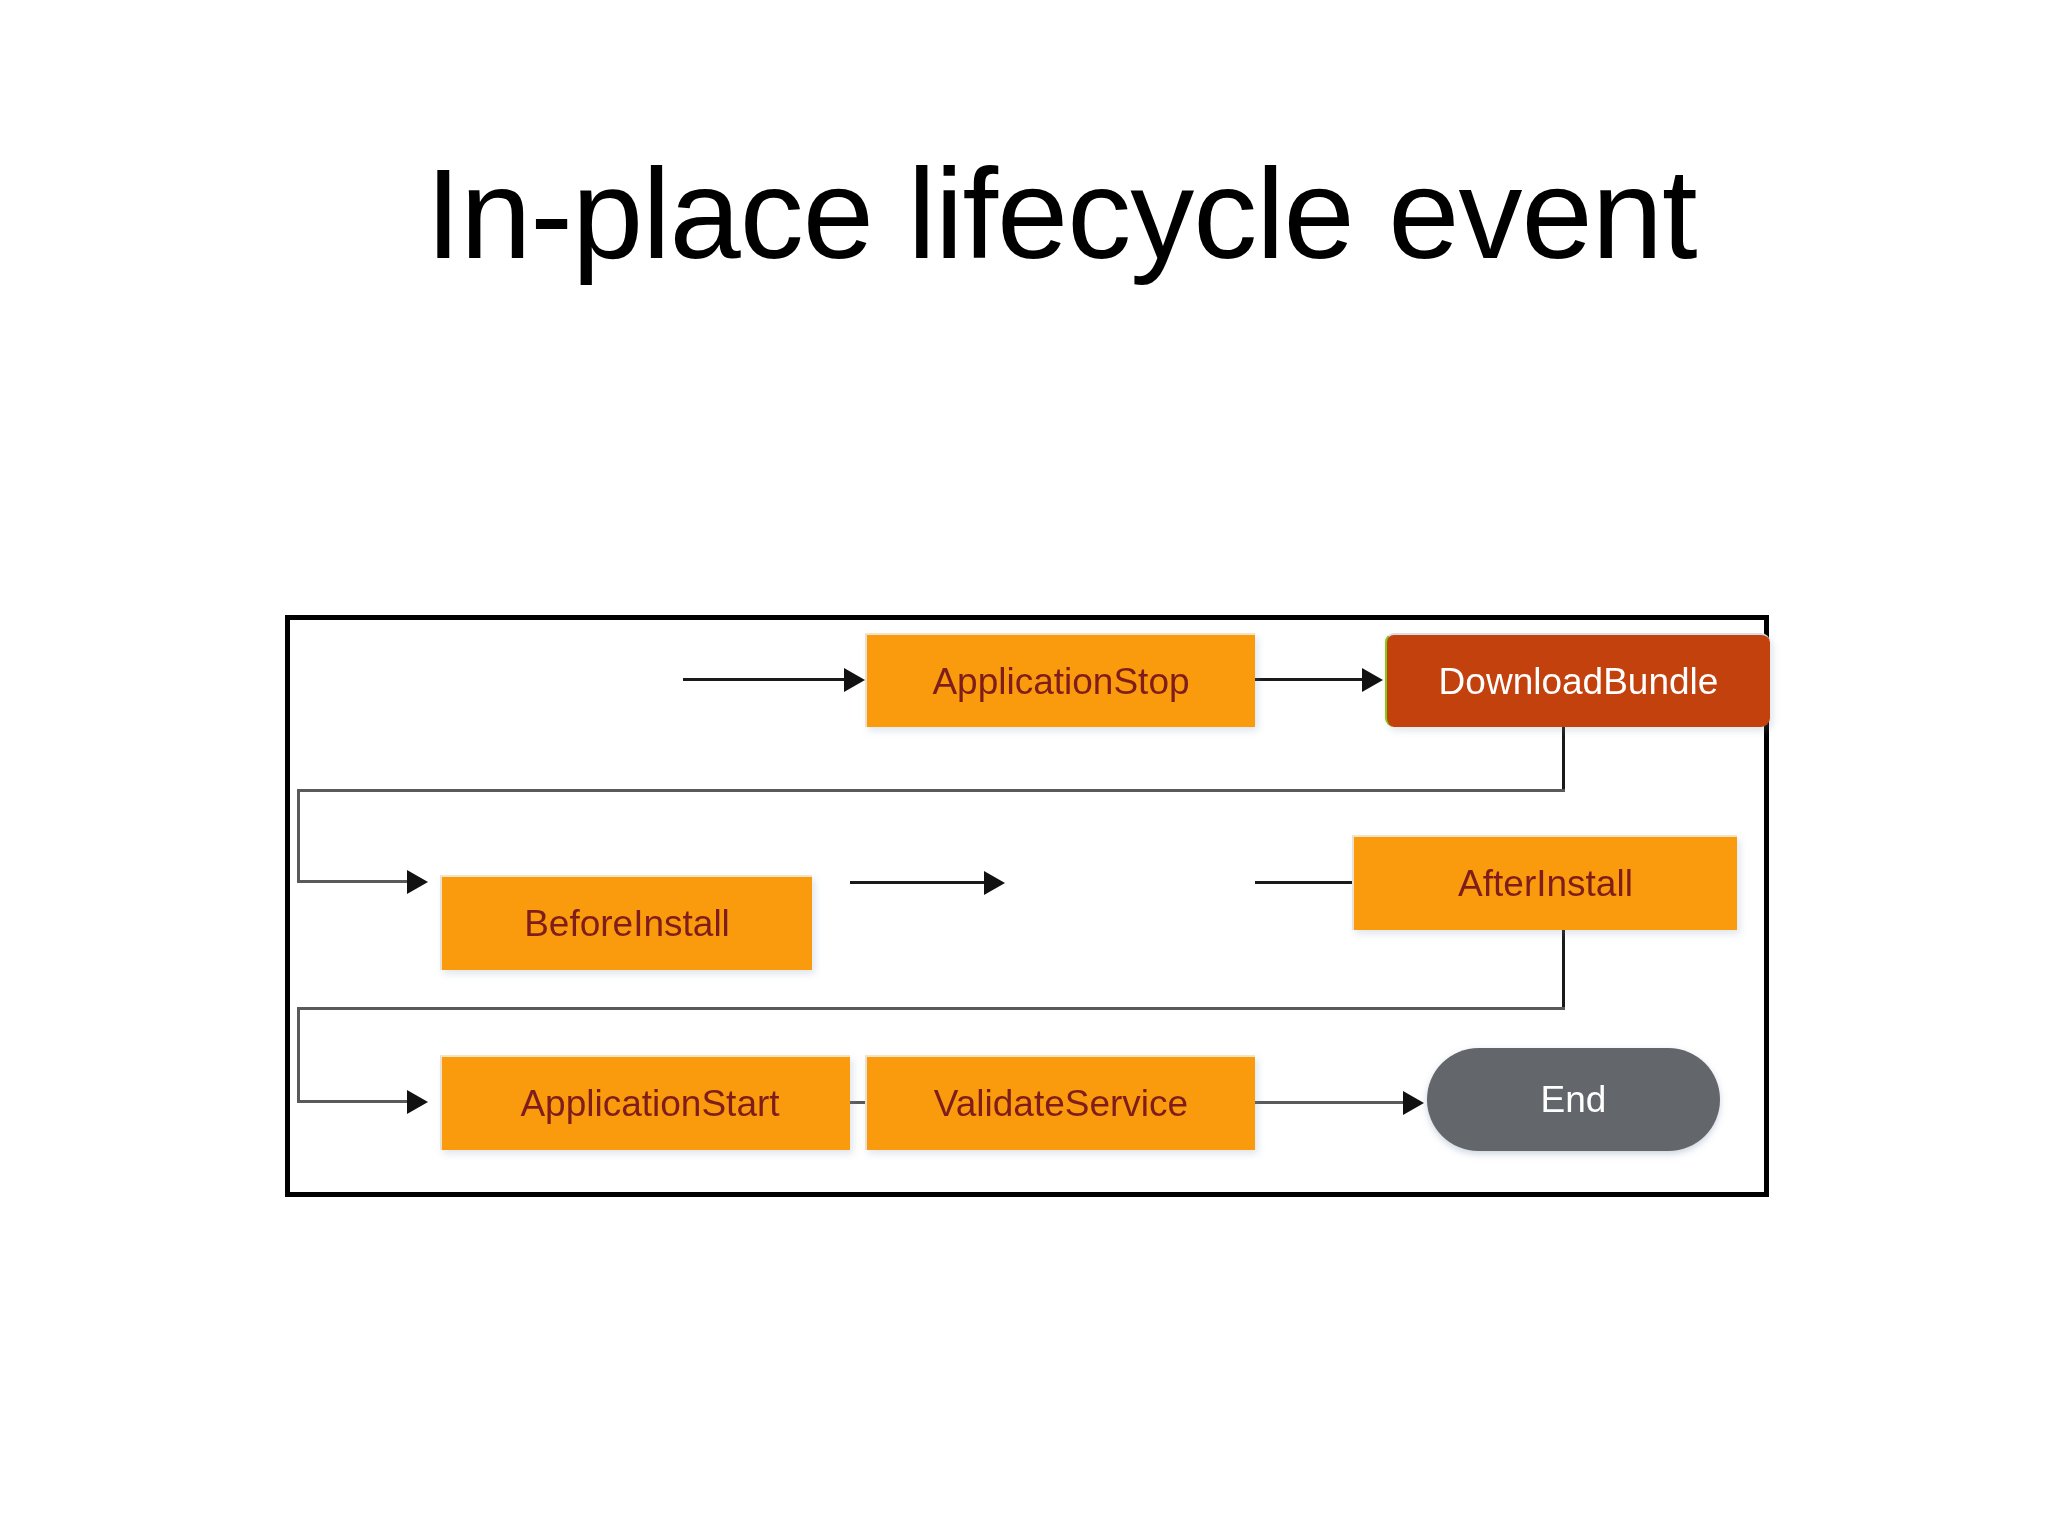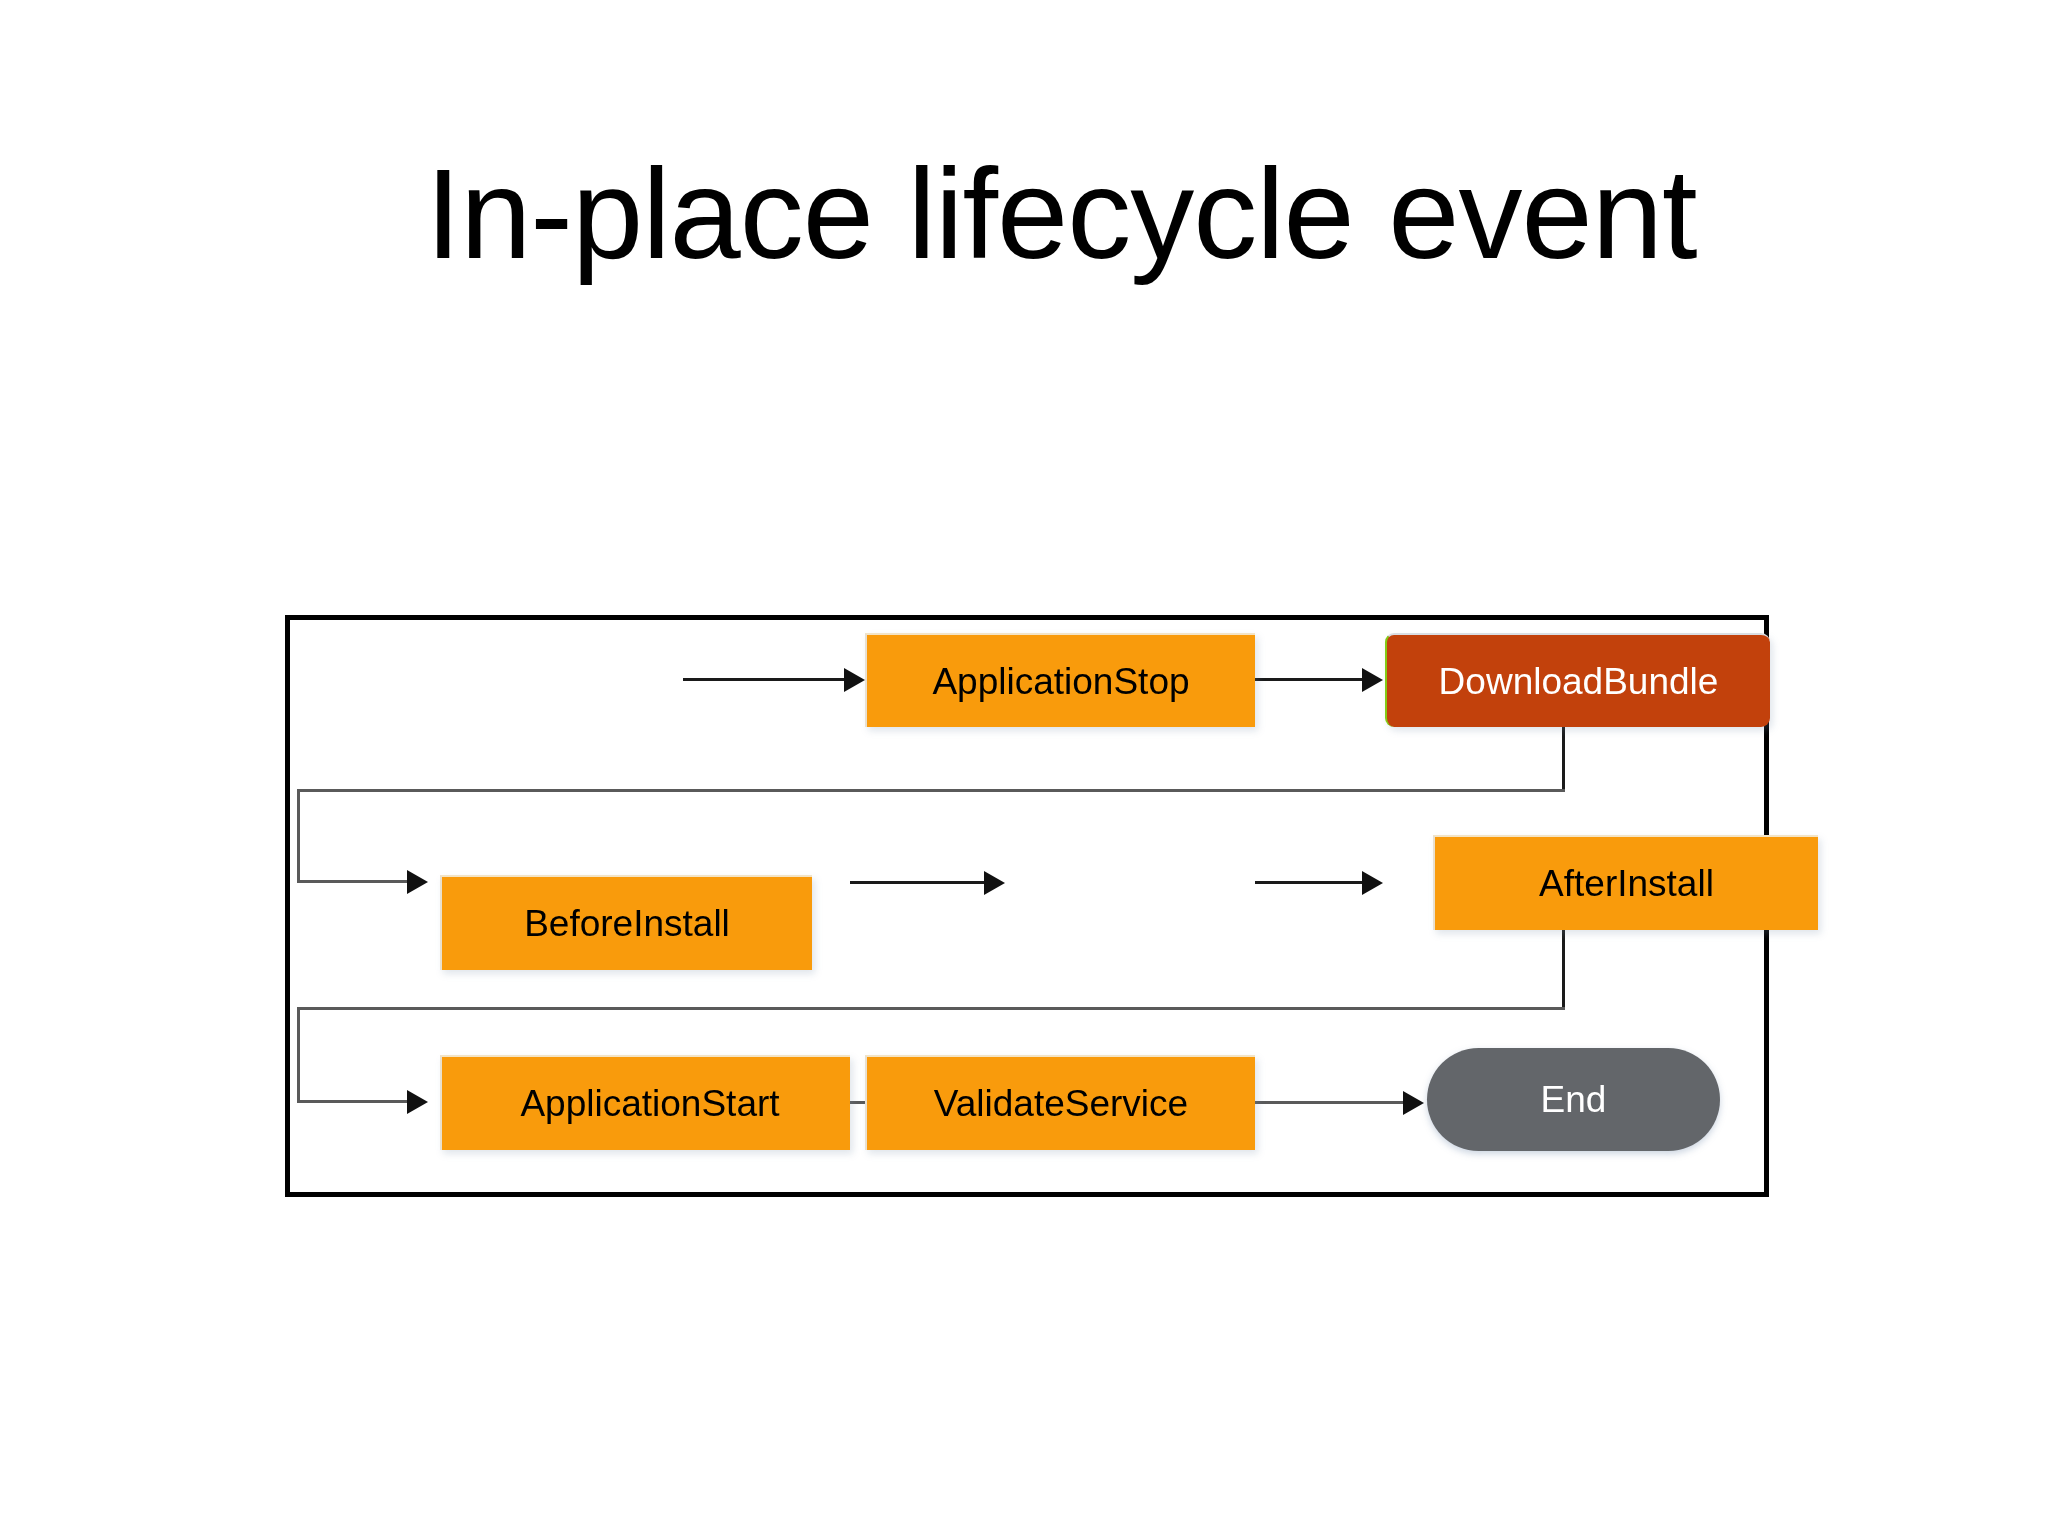--- a/index.html
+++ b/index.html
@@ -61,21 +61,21 @@
     justify-content: center;
     box-sizing: border-box;
     font-family: "Liberation Sans", sans-serif;
     font-size: 37px;
     line-height: 1;
     white-space: nowrap;
     z-index: 4;
   }
   .node.orange {
     background: #F99B0C;
-    color: #000000;
+    color: #7f1d1d;
     border-top: 2px solid #f3e4c6;
     border-left: 2px solid #e9e0cf;
     box-shadow: 3px 4px 7px rgba(120,140,170,0.22);
     align-items: center;
   }
   .node.gray {
     background: #c2410c;
     color: #ffffff;
     border-top: 2px solid #d9dde3;
     border-left: 2px solid #84cc16;
@@ -152,21 +152,21 @@
       <span>BeforeInstall</span>
     </div>
 
     <div class="hline dark" style="left:560px; top:261px; width:138px;"></div>
     <div class="arrowhead" style="left:694px; top:251px;"></div>
 
 
     <div class="hline dark" style="left:965px; top:261px; width:111px;"></div>
     <div class="arrowhead" style="left:1072px; top:251px;"></div>
 
-    <div class="node orange" style="left:1143px; top:215px; width:385px; height:95px;">
+    <div class="node orange" style="left:1062px; top:215px; width:385px; height:95px;">
       <span>AfterInstall</span>
     </div>
 
     <div class="vline dark" style="left:1272px; top:310px; height:77px;"></div>
     <div class="hline" style="left:7px; top:387px; width:1268px;"></div>
     <div class="vline" style="left:7px; top:387px; height:96px;"></div>
     <div class="hline" style="left:7px; top:480px; width:120px;"></div>
     <div class="arrowhead" style="left:117px; top:470px;"></div>
 
     <div class="node orange" style="left:150px; top:435px; width:410px; height:95px;padding-left:8px;">

